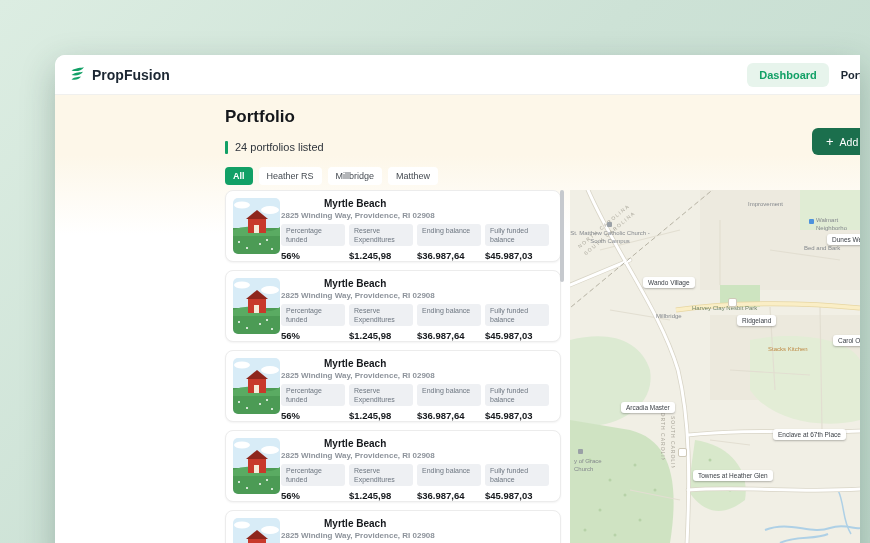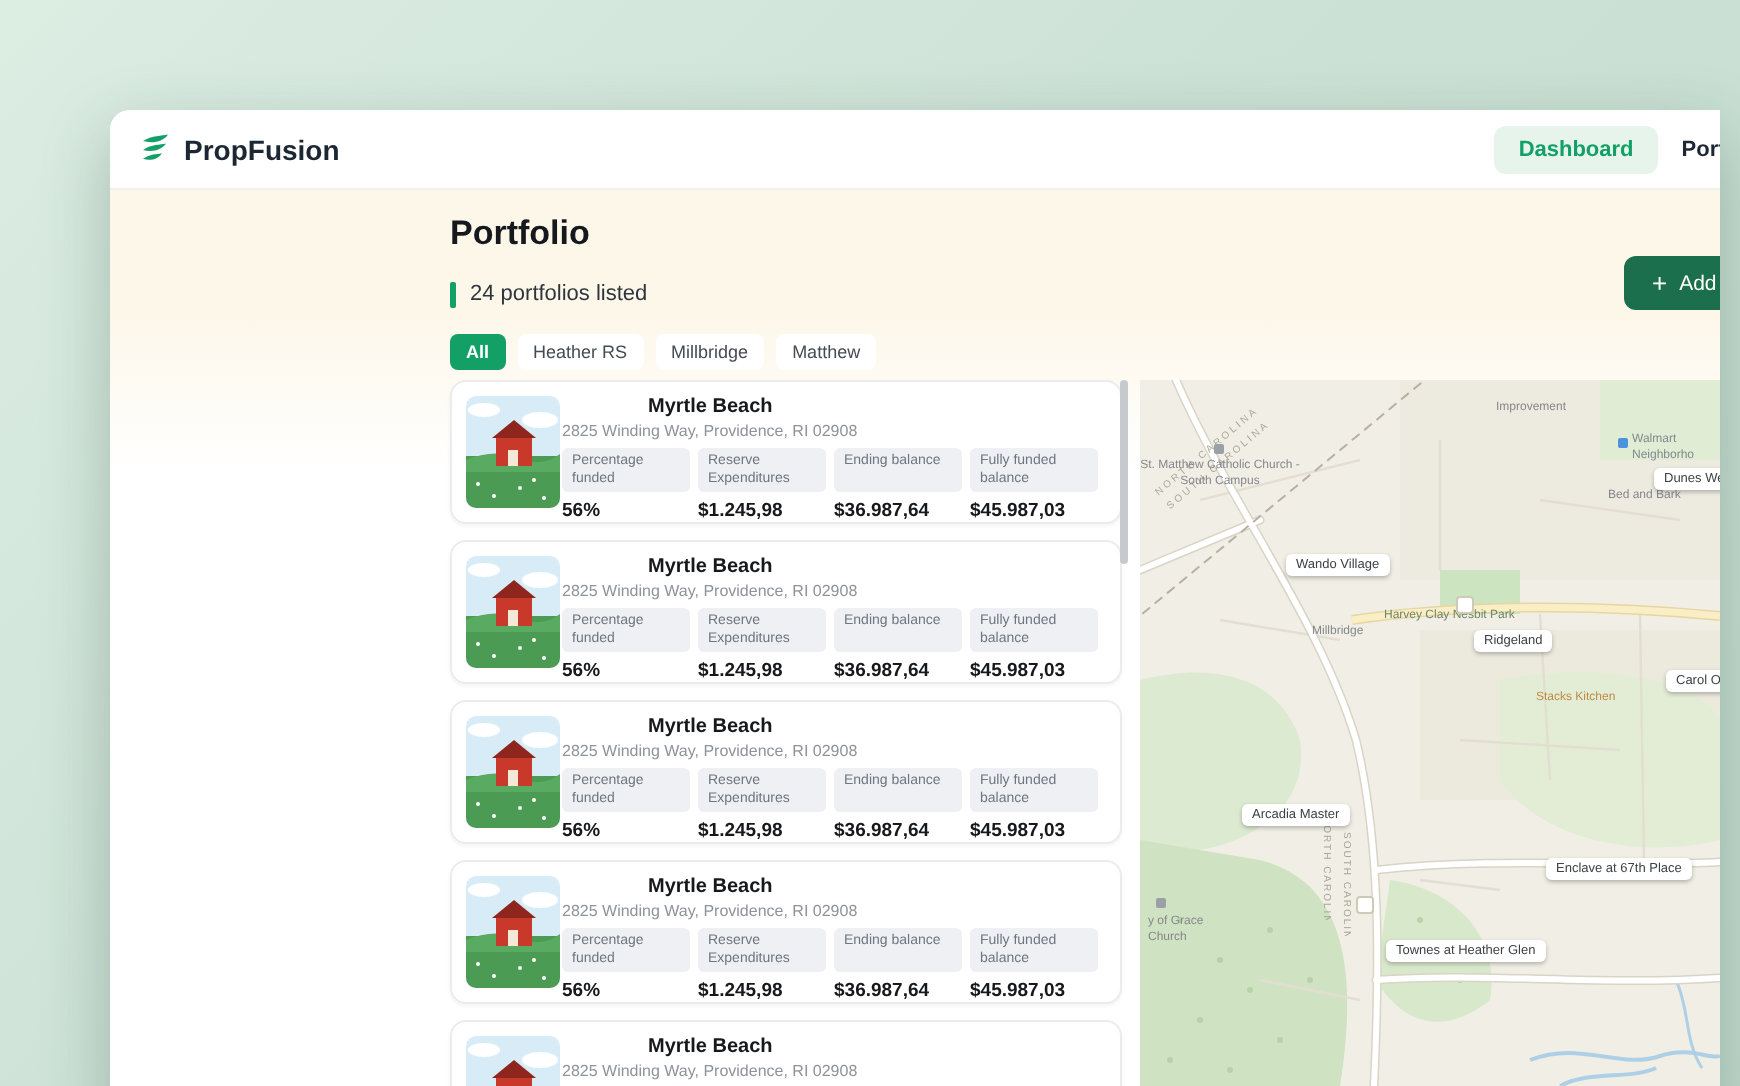--- a/index.html
+++ b/index.html
@@ -41,21 +41,21 @@
              background:#1b6f4d; color:#fff; font-size:10.5px; border-radius:6px;
              display:flex; align-items:center; gap:6px; padding:0 14px; white-space:nowrap; cursor:pointer; }
   .plus { font-size:13px; line-height:1; }
 
   
   .card-list { position:absolute; top:95px; left:0; width:336px; }
   .card { position:relative; height:72px; margin-bottom:8px; background:#fff;
           border:1px solid #ececec; border-radius:8px; box-shadow:0 1px 2px rgba(0,0,0,.05); cursor:pointer; }
   .thumb { position:absolute; left:7px; top:7px; width:47px; height:56px; border-radius:5px; overflow:hidden; }
   .card-title { position:absolute; left:55px; top:7px; font-size:10px; font-weight:bold; color:#15181c;margin-left:43px; }
-  .card-address { position:absolute; left:55px; top:20px; font-size:8px; color:#8d939b; }
+  .card-address { position:absolute; left:55px; top:20px; font-size:8px; color:#8d939b;font-weight:bold; }
   .stats { position:absolute; left:55px; top:33px; display:flex; gap:4px; }
   .stat { width:64px; }
   .stat-label { background:#eef0f3; border-radius:3px; padding:2px 5px; font-size:7px;
                 line-height:1.35; color:#6d7680; height:22px; overflow:hidden; }
   .stat-value { margin-top:4px; font-size:9.5px; font-weight:bold; color:#15181c; }
 
   .scroll-thumb { position:absolute; left:505px; top:95px; width:4px; height:92px;
                   background:#c6c9ce; border-radius:2px; cursor:pointer; }
 
   

